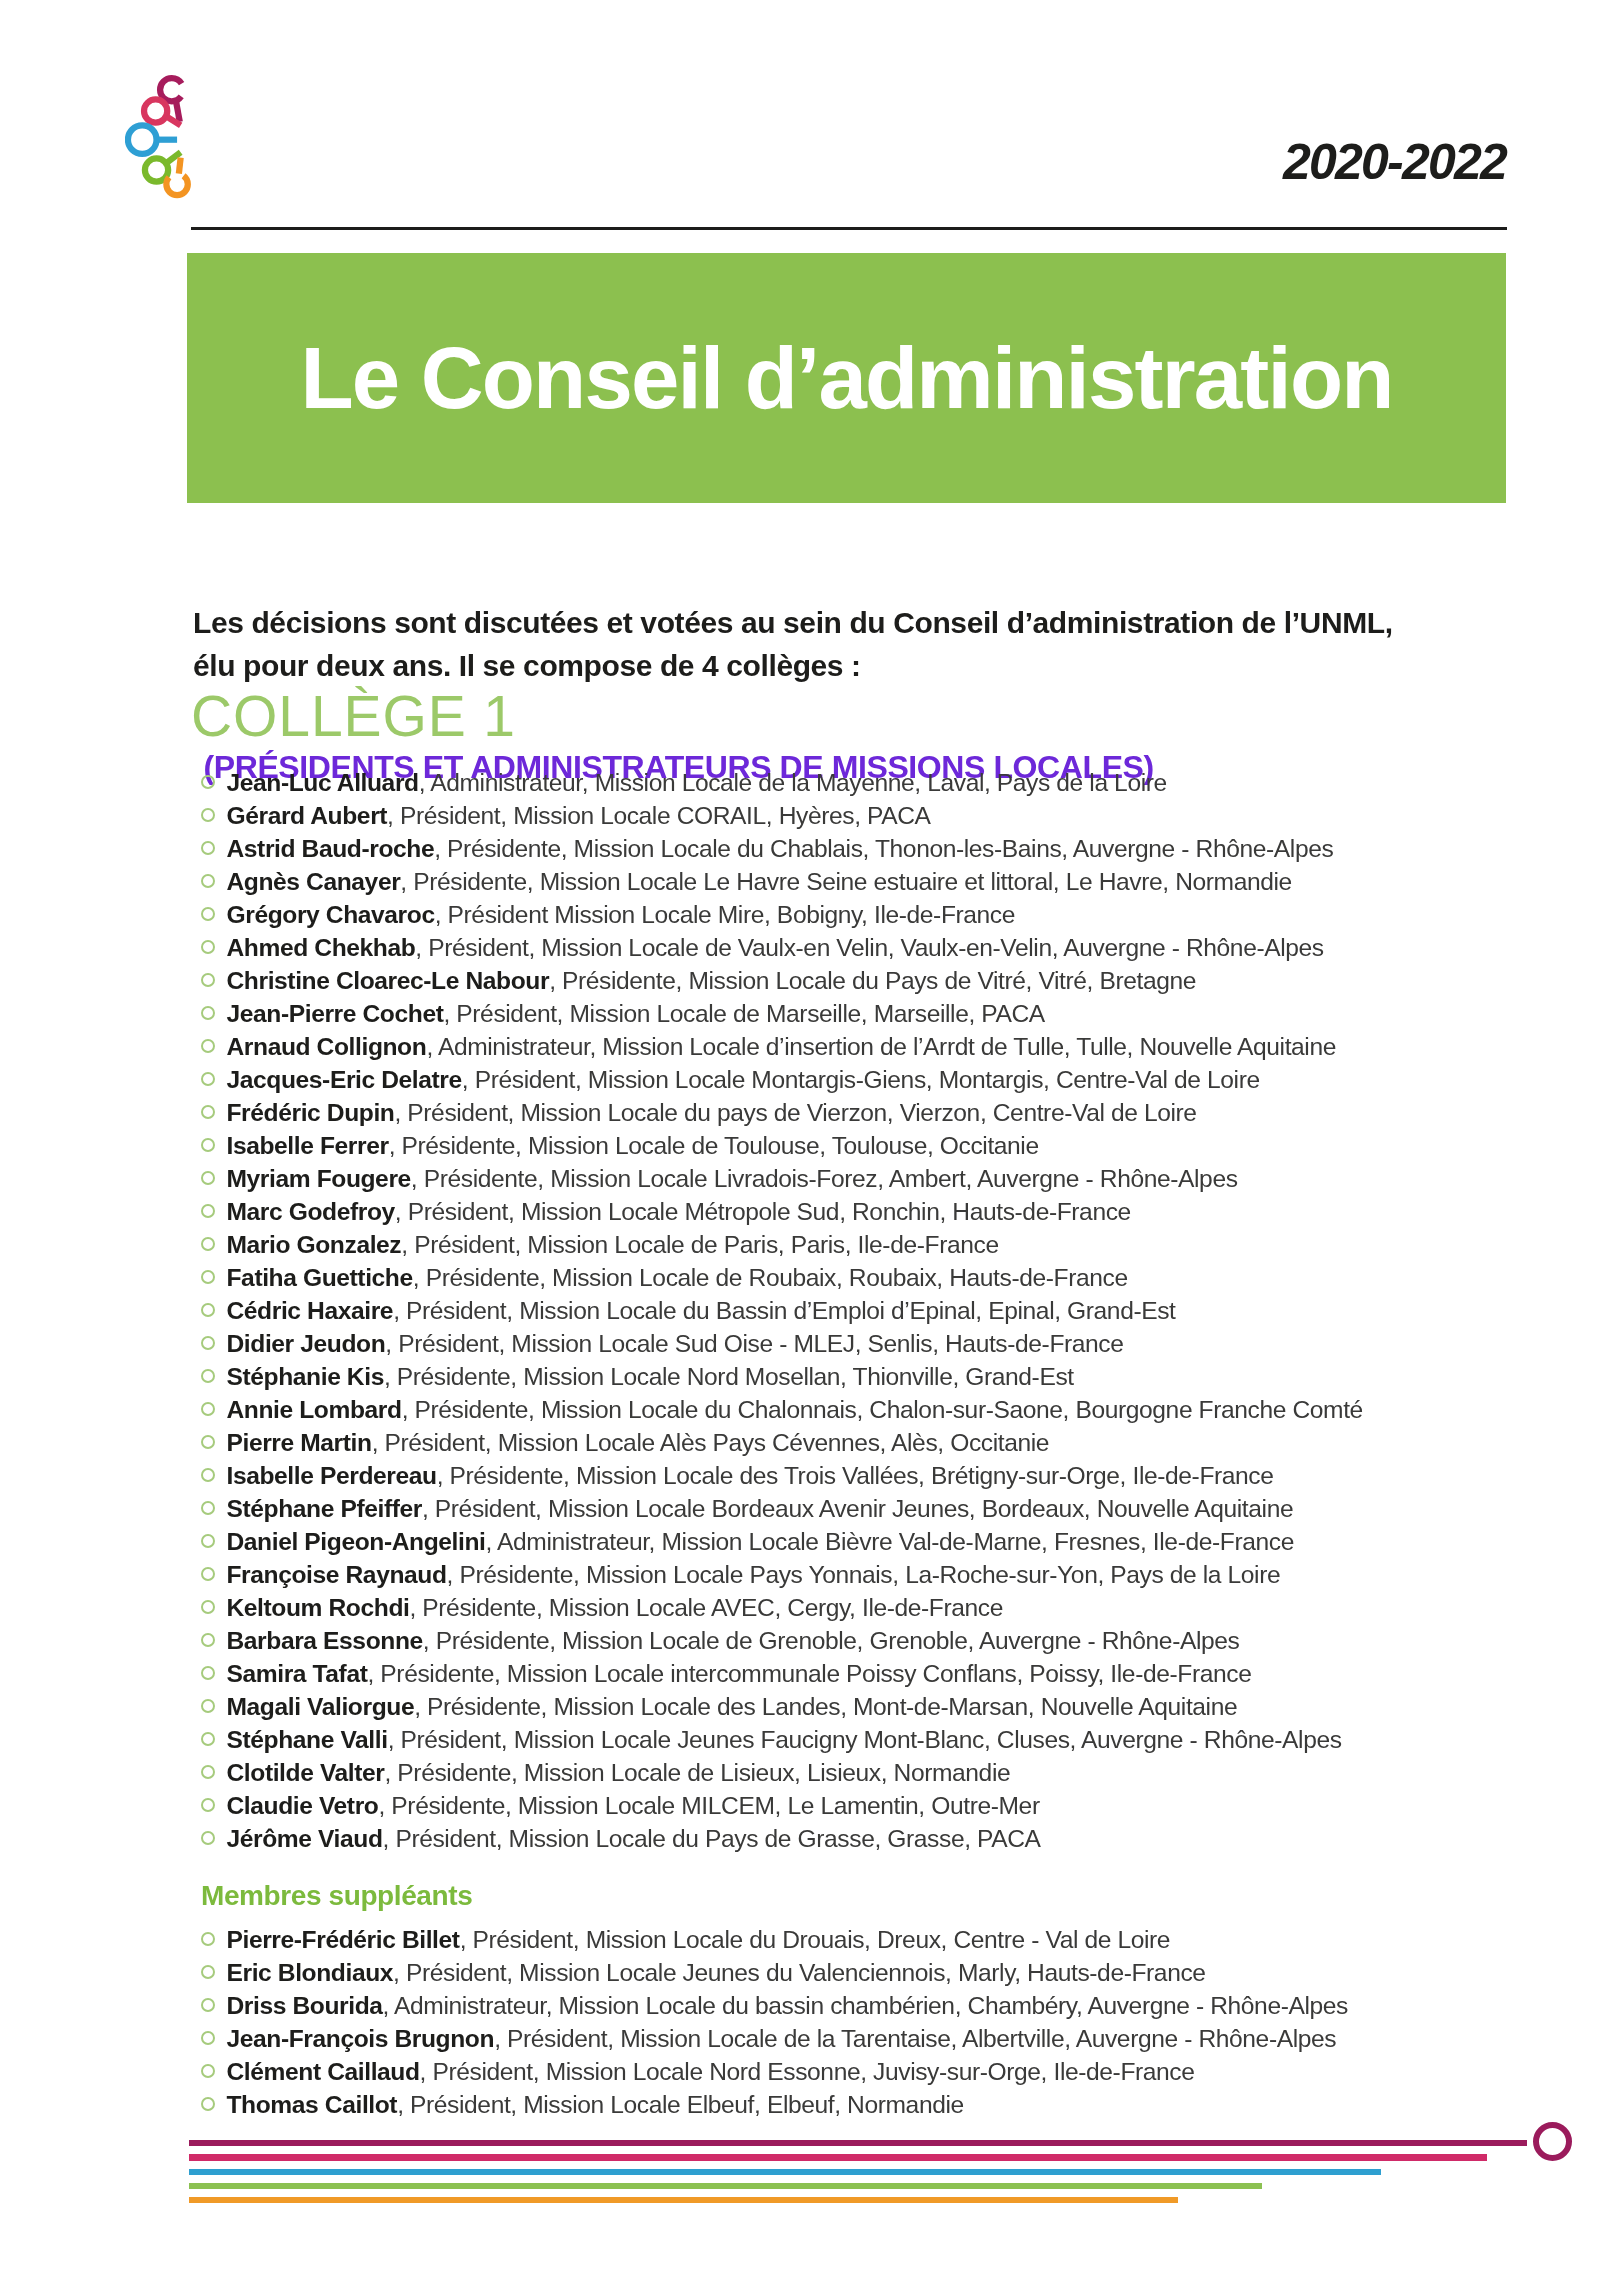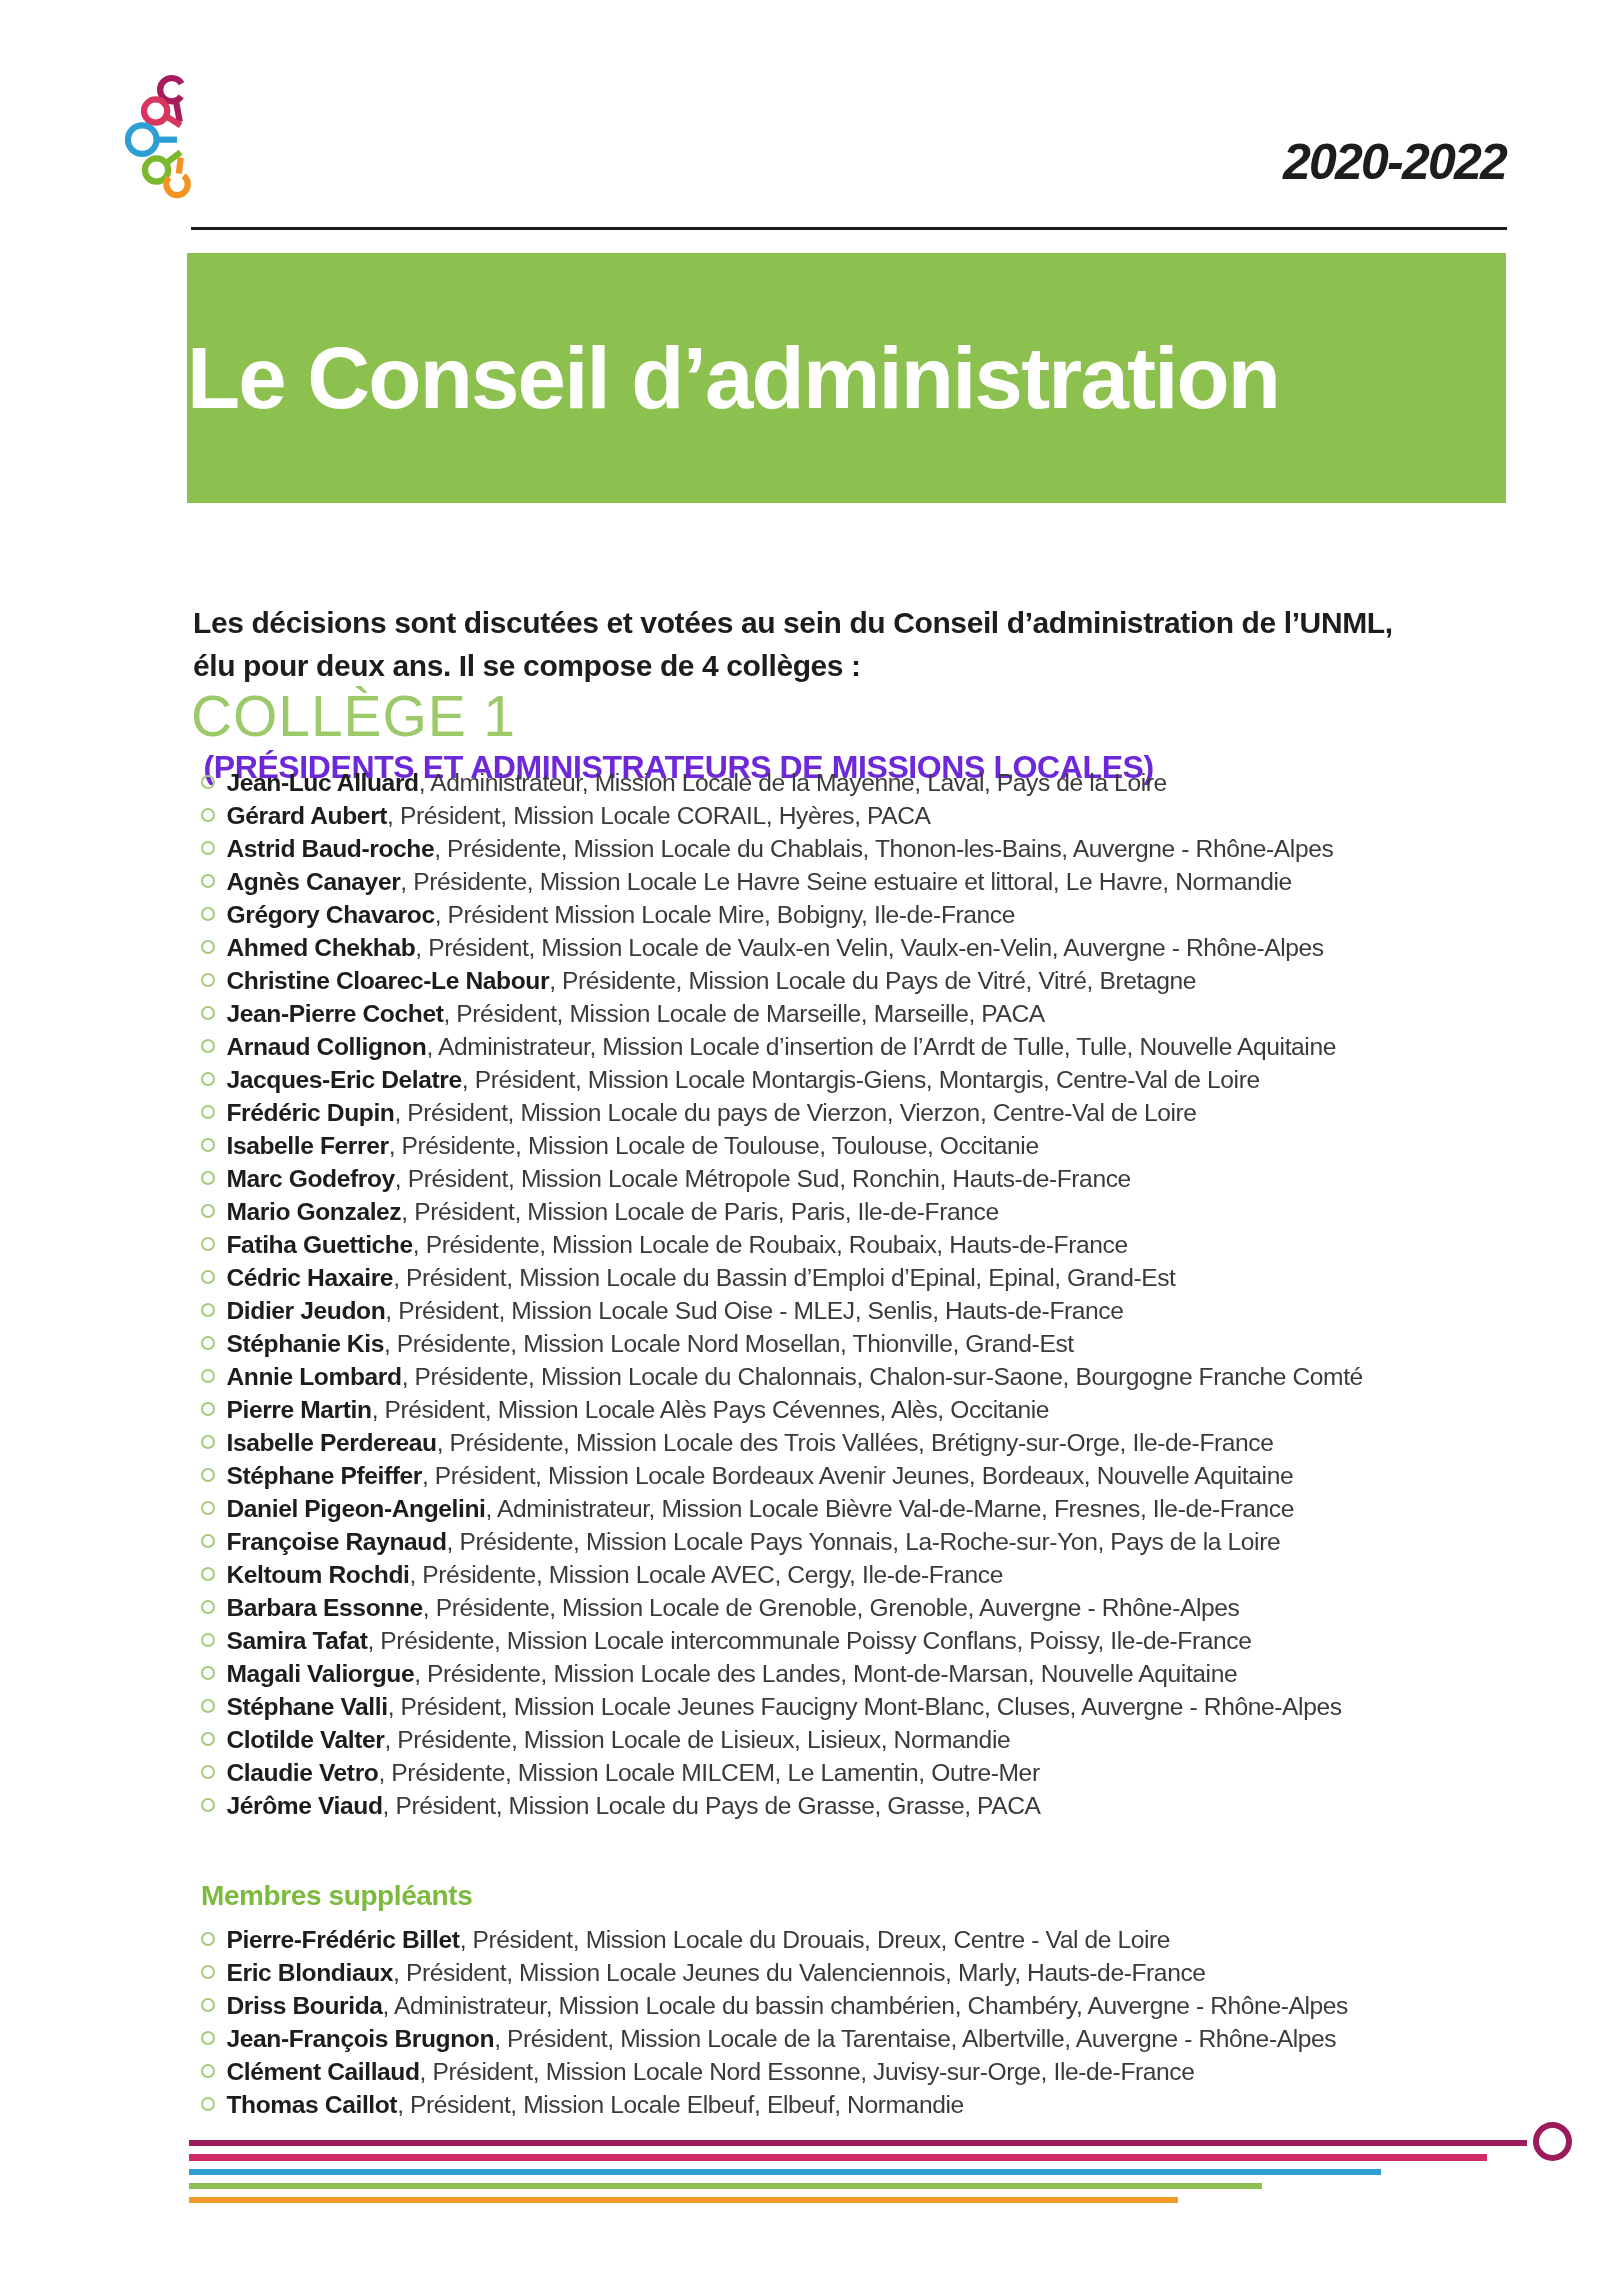--- a/index.html
+++ b/index.html
@@ -8,21 +8,21 @@
 
   
   .header{position:absolute;top:70px;left:125px;display:flex;align-items:flex-start;}
   .logo-svg{display:block;}
   .brand{margin-left:10.7px;margin-top:16px;line-height:31px;font-size:28px;letter-spacing:-0.4px;font-weight:500;}
   .brand .url{color:#2e9fd4;font-weight:700;font-size:26px;}
   .period{position:absolute;top:133px;right:115px;font-size:50px;font-weight:900;font-style:italic;letter-spacing:-1.8px;text-align:right;}
   .rule{position:absolute;top:227px;left:191px;width:1316px;height:2.7px;background:#1d1d1b;}
 
   
-  .banner{position:absolute;top:253px;left:187px;width:1319px;height:250px;display:flex;align-items:center;justify-content:flex-start;}
+  .banner{position:absolute;top:253px;left:187px;width:1319px;height:250px;display:flex;align-items:center;justify-content:center;}
   .banner h1{margin:0;color:#ffffff;font-size:87px;font-weight:700;letter-spacing:-1.8px;white-space:nowrap;}
 
   
   .intro{position:absolute;top:571px;left:193px;font-size:30px;font-weight:700;line-height:43px;letter-spacing:-0.4px;white-space:nowrap;}
 
   
   .college{position:absolute;top:665px;left:191px;display:flex;align-items:flex-start;white-space:nowrap;flex-direction:column;}
   .college-num{font-size:57px;font-weight:400;letter-spacing:0.9px;}
   .college-sub{font-size:32px;font-weight:700;margin-left:12.5px;letter-spacing:-0.4px;}
 
@@ -121,20 +121,23 @@
     </li>
 
     <li>
       <span class="blt" style="border-color: rgb(166, 203, 125);"></span><span class="name">Frédéric Dupin</span><span class="details">, Président, Mission Locale du pays de Vierzon, Vierzon, Centre-Val de Loire</span>
     </li>
 
     <li>
       <span class="blt" style="border-color: rgb(166, 203, 125);"></span><span class="name">Isabelle Ferrer</span><span class="details">, Présidente, Mission Locale de Toulouse, Toulouse, Occitanie</span>
     </li>
 
+    <li>
+      <span class="blt" style="border-color: rgb(166, 203, 125);"></span><span class="name">Myriam Fougere</span><span class="details">, Présidente, Mission Locale Livradois-Forez, Ambert, Auvergne - Rhône-Alpes</span>
+    </li>
 
     <li>
       <span class="blt" style="border-color: rgb(166, 203, 125);"></span><span class="name">Marc Godefroy</span><span class="details">, Président, Mission Locale Métropole Sud, Ronchin, Hauts-de-France</span>
     </li>
 
     <li>
       <span class="blt" style="border-color: rgb(166, 203, 125);"></span><span class="name">Mario Gonzalez</span><span class="details">, Président, Mission Locale de Paris, Paris, Ile-de-France</span>
     </li>
 
     <li>

